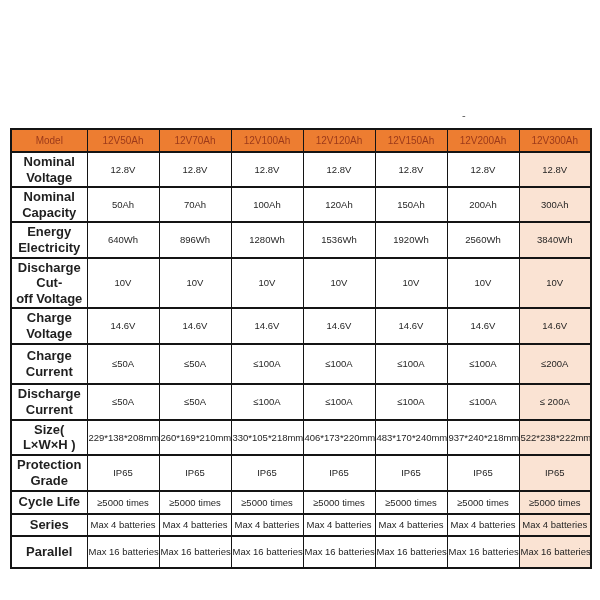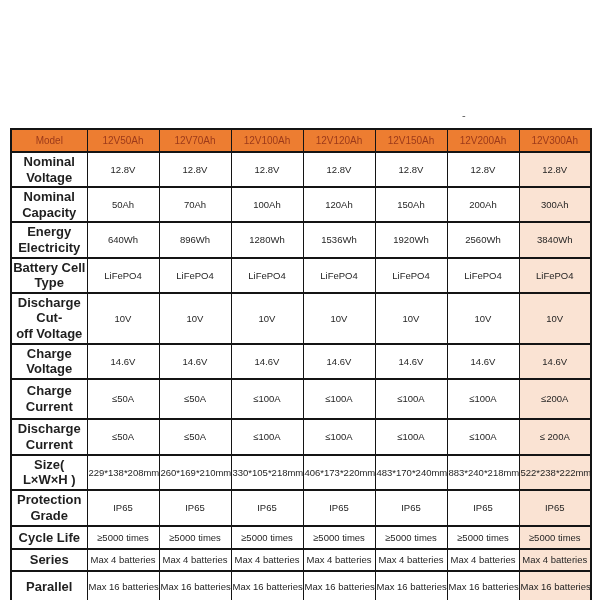--- a/index.html
+++ b/index.html
@@ -86,30 +86,20 @@
       <th class="row-label" scope="row">Energy
 Electricity</th>
       <td>640Wh</td>
       <td>896Wh</td>
       <td>1280Wh</td>
       <td>1536Wh</td>
       <td>1920Wh</td>
       <td>2560Wh</td>
       <td>3840Wh</td>
     </tr>
-        <tr style="height: 22px;">
-      <th class="row-label" scope="row">Battery Cell Type</th>
-      <td>LiFePO4</td>
-      <td>LiFePO4</td>
-      <td>LiFePO4</td>
-      <td>LiFePO4</td>
-      <td>LiFePO4</td>
-      <td>LiFePO4</td>
-      <td>LiFePO4</td>
-    </tr>
         <tr style="height: 26px;">
       <th class="row-label" scope="row">Discharge Cut-
 off Voltage</th>
       <td>10V</td>
       <td>10V</td>
       <td>10V</td>
       <td>10V</td>
       <td>10V</td>
       <td>10V</td>
       <td>10V</td>
@@ -145,21 +135,21 @@
       <td>≤100A</td>
       <td>≤ 200A</td>
     </tr>
         <tr style="height: 33px;">
       <th class="row-label" scope="row">Size( L×W×H )</th>
       <td>229*138*208mm</td>
       <td>260*169*210mm</td>
       <td>330*105*218mm</td>
       <td>406*173*220mm</td>
       <td>483*170*240mm</td>
-      <td>883*240*218mm</td>
+      <td>937*240*218mm</td>
       <td>522*238*222mm</td>
     </tr>
         <tr style="height: 36px;">
       <th class="row-label" scope="row">Protection Grade</th>
       <td>IP65</td>
       <td>IP65</td>
       <td>IP65</td>
       <td>IP65</td>
       <td>IP65</td>
       <td>IP65</td>

